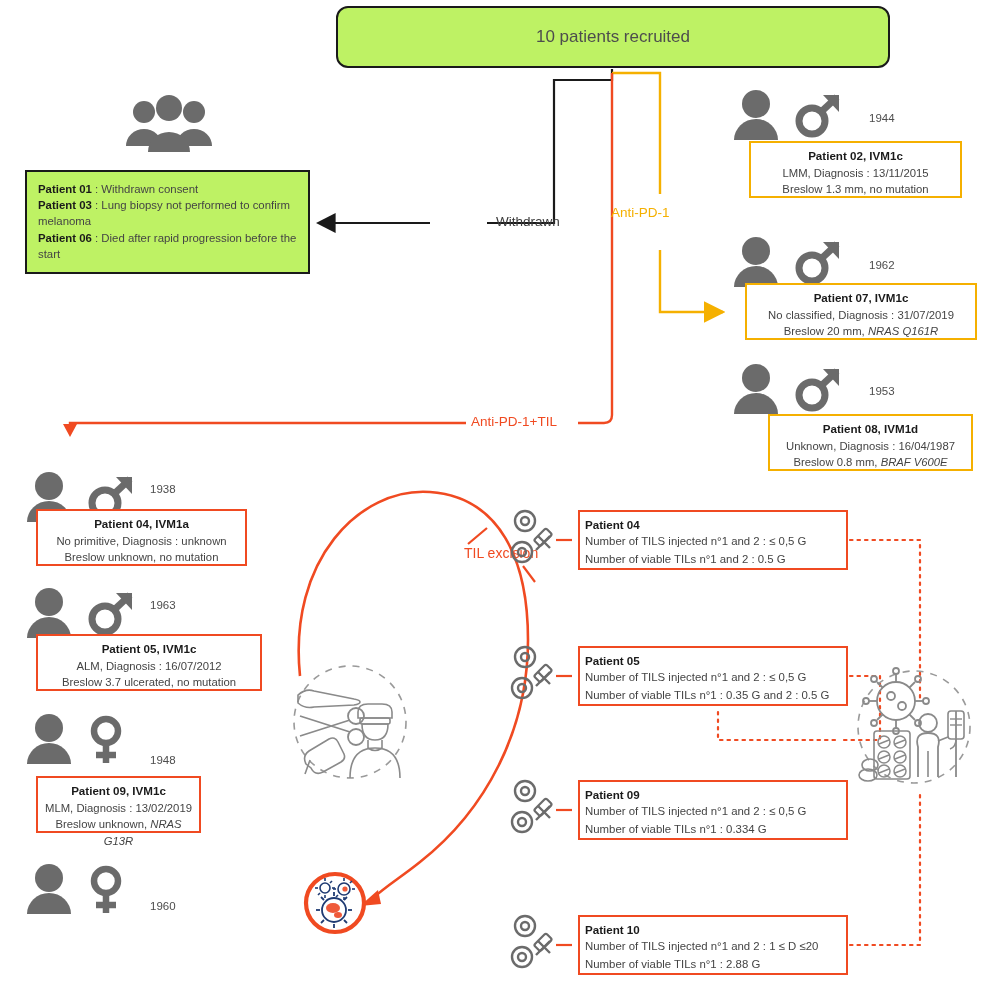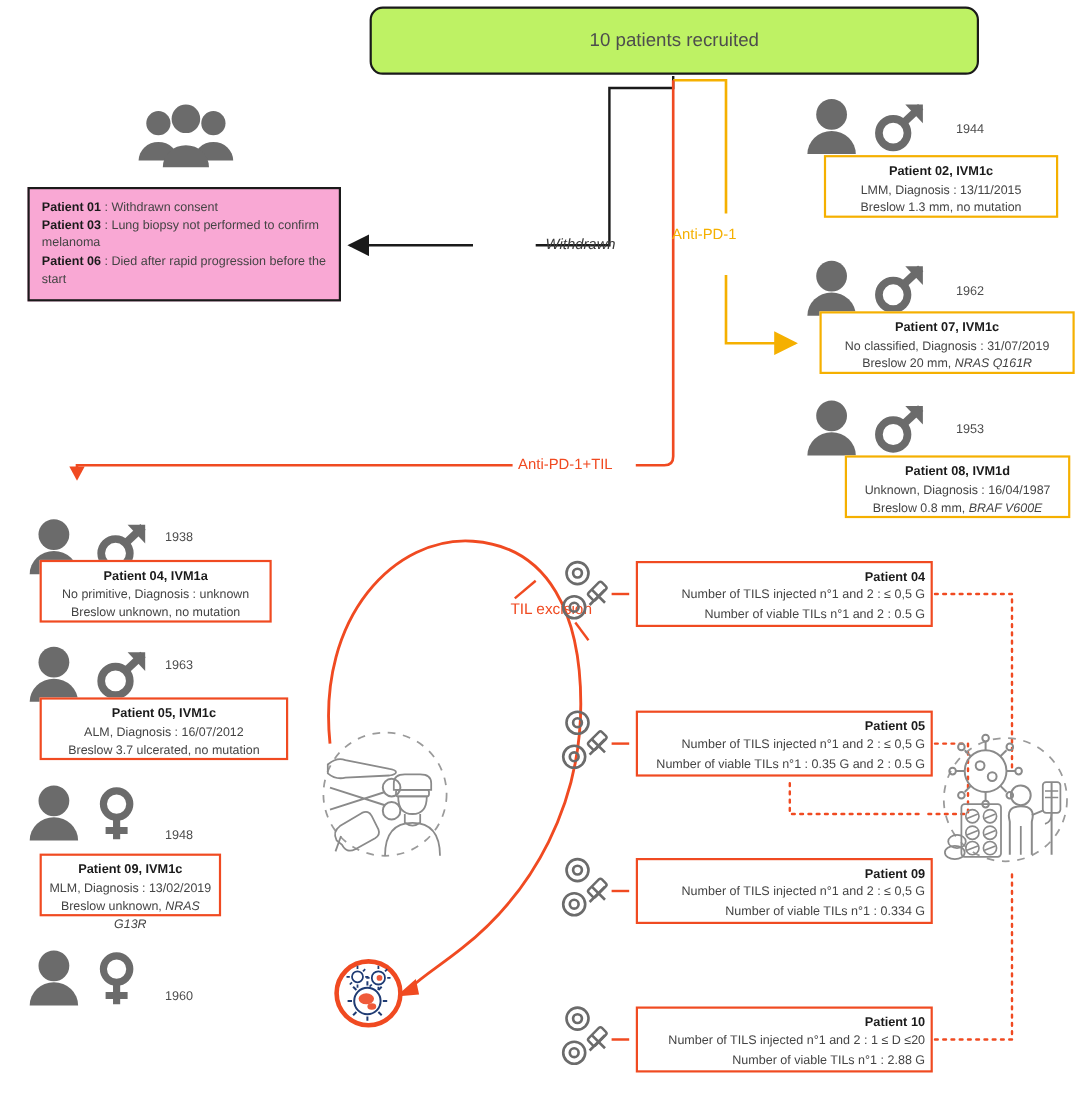--- a/index.html
+++ b/index.html
@@ -13,45 +13,45 @@
   .recruit-box{
     left:336px;top:6px;width:554px;height:62px;
     border:2.5px solid #1a1a1a;border-radius:12px;background:#bef264;
     display:flex;align-items:center;justify-content:center;
     font-size:17px;color:#4d4d4d;box-sizing:border-box;
   }
 
   
   .withdrawn-box{
     left:25px;top:170px;width:285px;height:104px;
-    border:2.5px solid #1a1a1a;background:#f9a8d4;box-sizing:border-box;
+    border:2.5px solid #1a1a1a;background:#bef264;box-sizing:border-box;
     padding:9px 11px 6px 11px;font-size:11.4px;line-height:1.42;color:#444;
   }
   .withdrawn-box b{color:#1a1a1a;}
 
   
   .pcard{
     box-sizing:border-box;background:#fff;text-align:center;
     padding:5px 6px 6px 6px;font-size:11.3px;line-height:1.45;color:#444;margin-left:16px;
   }
   .pcard .ttl{font-weight:bold;color:#1a1a1a;display:block;font-size:11.6px;}
   .pcard.yellow{border:2.2px solid #f5b000;}
   .pcard.red{border:2.2px solid #f04a21;}
   .ital{font-style:italic;}
 
   
   .tcard{
     box-sizing:border-box;background:#fff;border:2.2px solid #f04a21;
-    text-align:right;padding:4px 5px 5px 16px;font-size:11.4px;line-height:1.5;color:#444;
+    text-align:left;padding:4px 5px 5px 5px;font-size:11.4px;line-height:1.5;color:#444;
   }
   .tcard .ttl{font-weight:bold;color:#1a1a1a;display:block;font-size:11.6px;}
 
   
   .elabel{font-size:13.5px;white-space:nowrap;}
-  .elabel.black{color:#3a3a3a;font-style:italic;}
+  .elabel.black{color:#3a3a3a;}
   .elabel.yellow{color:#f5b000;}
   .elabel.red{color:#f04a21;}
 
   
   .byear{font-size:11.5px;color:#4d4d4d;}
 
   
   .icow{line-height:0;}
 </style>
 </head>

